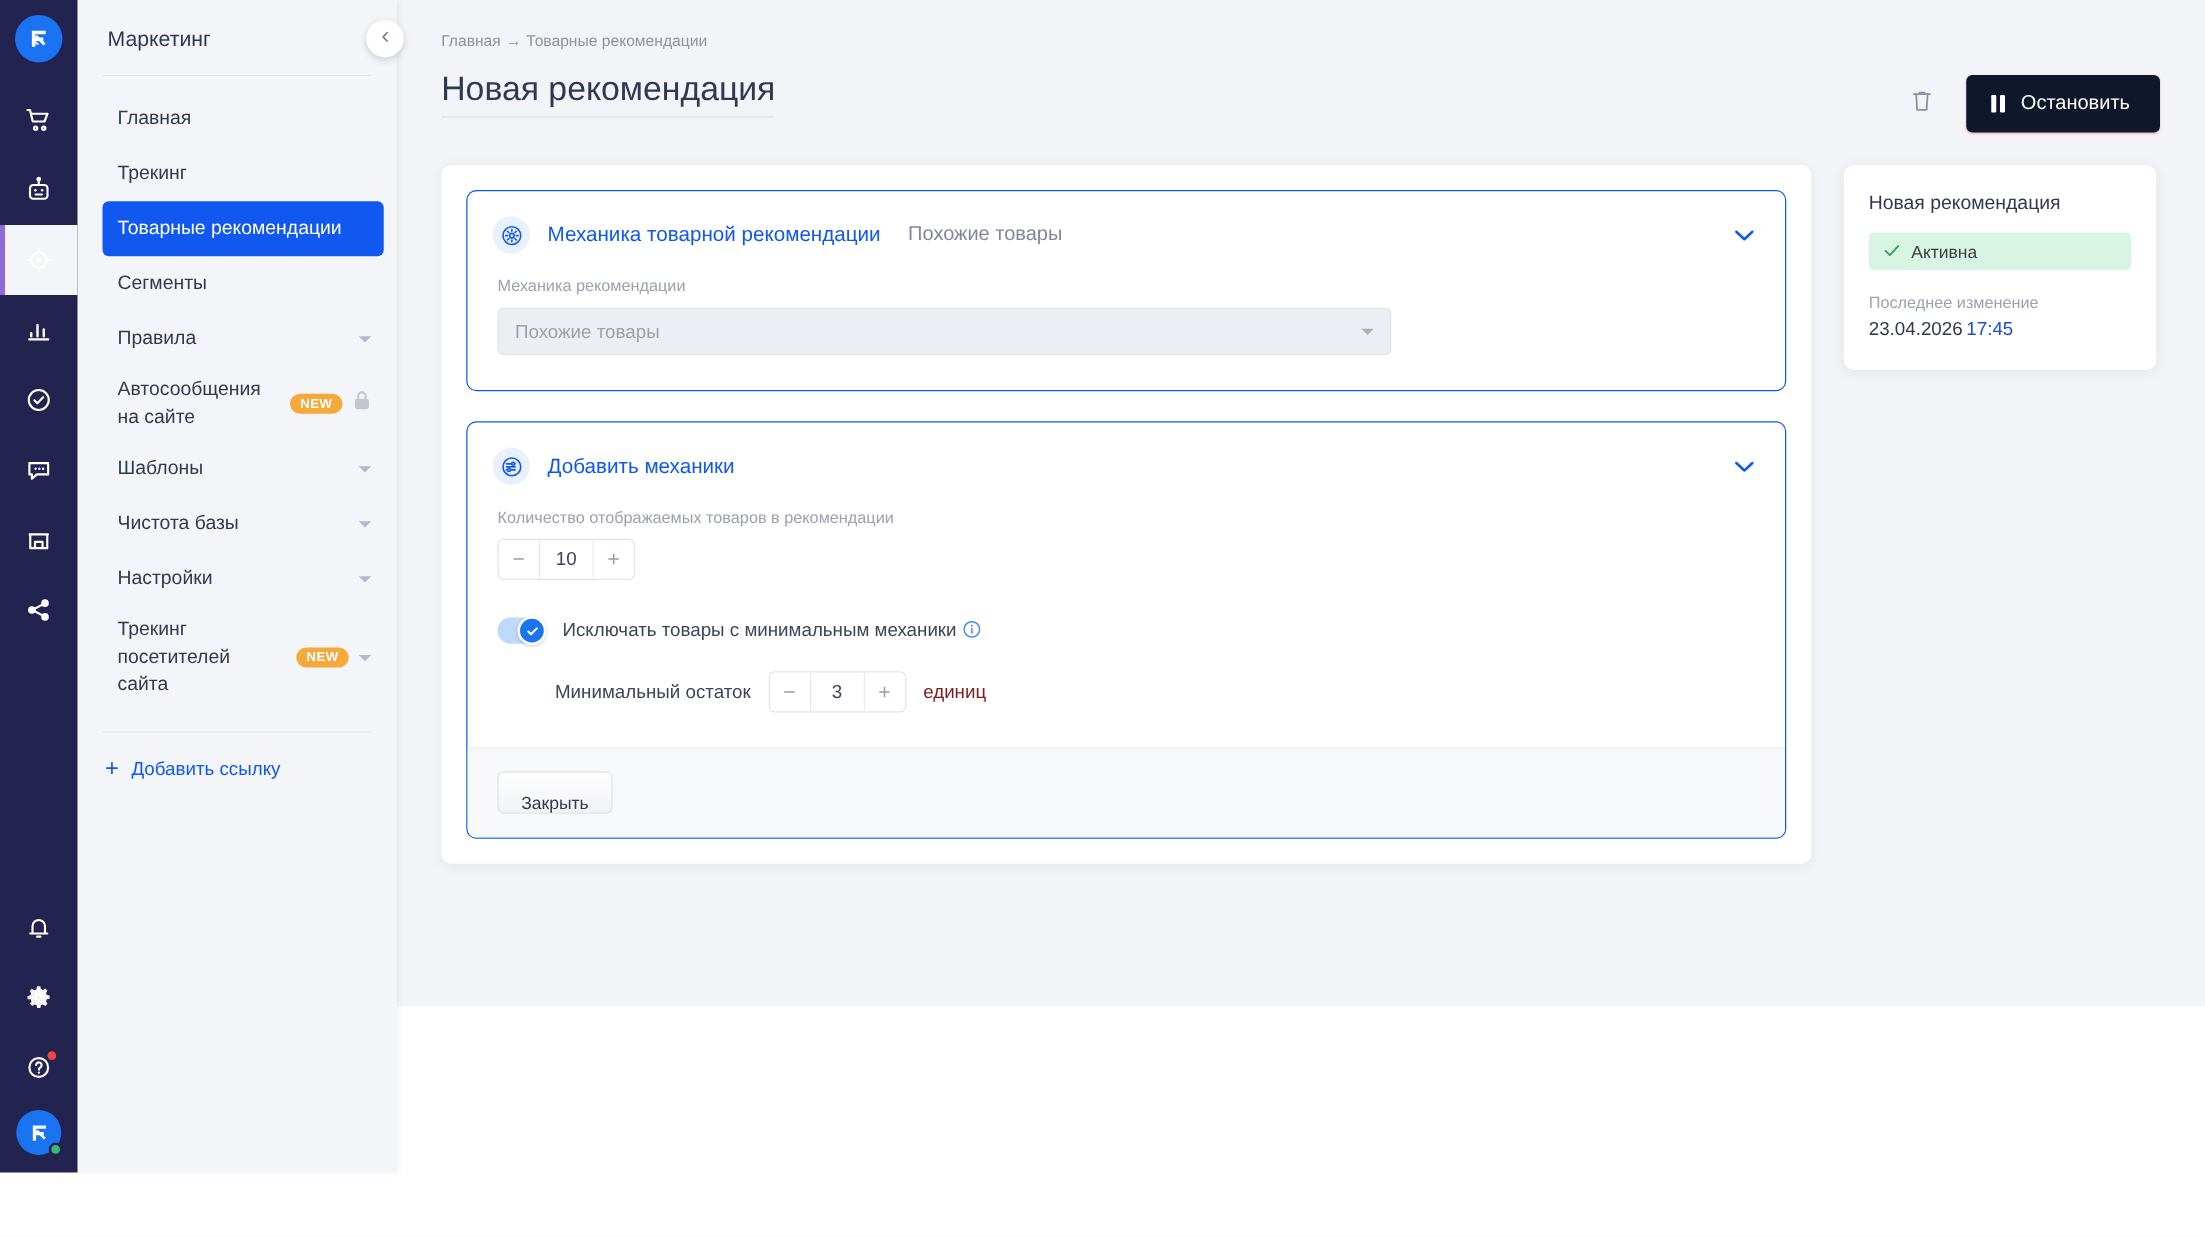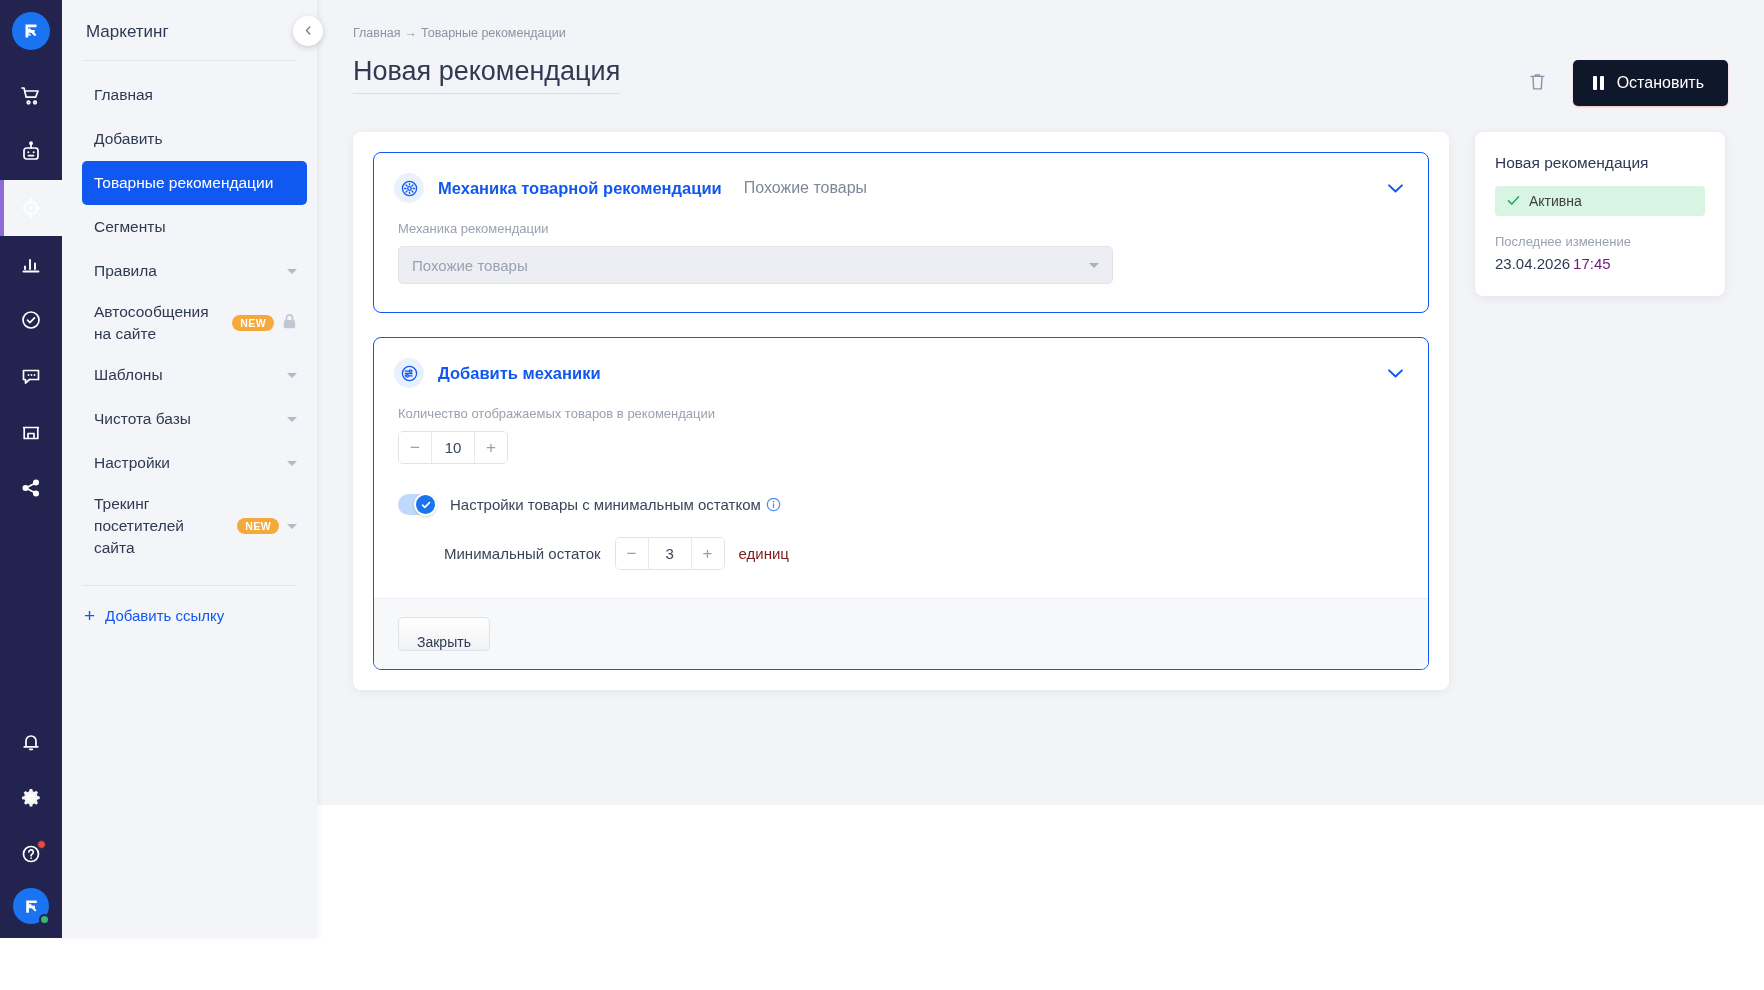--- a/index.html
+++ b/index.html
@@ -150,21 +150,21 @@
   }
   .card:last-child { margin-bottom: 0; }
   .card-head {
     display: flex; align-items: center; gap: 14px;
     padding: 20px 24px 18px 20px; cursor: pointer;
   }
   .card-icon {
     width: 30px; height: 30px; border-radius: 50%; background: #eaf1fe;
     display: flex; align-items: center; justify-content: center; flex: 0 0 30px;
   }
-  .card-title { font-size: 16.5px; color: #1158f0; font-weight: 700; }
+  .card-title { font-size: 16.5px; color: #1158f0; font-weight: 400; }
   .card-subtitle { font-size: 16px; color: #7f879a; font-weight: 400; margin-left: 8px; }
   .card-head-spacer { flex: 1 1 auto; }
   .chevron { cursor: pointer; display: flex; }
 
   .card-body { padding: 0 24px 28px 24px; }
   .field-label { font-size: 13px; color: #9aa1b0; margin-bottom: 10px; }
   .select-box {
     width: 715px; height: 38px; background: #eceef3; border: 1px solid #e0e3ea;
     border-radius: 5px; display: flex; align-items: center; justify-content: space-between;
     padding: 0 13px; color: #9aa1b0; font-size: 15px; cursor: not-allowed;
@@ -219,21 +219,21 @@
   .status-panel { background:#fff; border-radius: 8px; padding: 22px 20px 24px 20px;
                   box-shadow: 0 2px 10px rgba(40,50,80,0.08); }
   .status-name { font-size: 15.5px; color: #2f3a52; margin-bottom: 14px; }
   .status-badge {
     background: #d8f5e4; border-radius: 4px; height: 30px;
     display: flex; align-items: center; gap: 9px; padding: 0 12px;
     color: #404040; font-size: 14px; margin-bottom: 18px;
   }
   .status-meta-label { font-size: 13px; color: #9aa1b0; margin-bottom: 6px; }
   .status-meta-value { font-size: 15px; color: #2f3a52; }
-  .status-meta-value .time { color: #701a75; margin-left: 3px; }
+  .status-meta-value .time { color: #1d4ed8; margin-left: 3px; }
 </style>
 </head>
 <body>
 
 <div class="app">
 
   <div class="rail">
     <div class="rail-logo">
       <div class="logo-circle">
         <svg width="22" height="22" viewBox="0 0 24 24" fill="none">
@@ -342,21 +342,21 @@
     <div class="sidemenu-title">Маркетинг</div>
     <div class="sidemenu-sep"></div>
 
     <div class="menu-list">
 
       <div class="menu-item">
         <span class="menu-item-label">Главная</span>
       </div>
 
       <div class="menu-item">
-        <span class="menu-item-label">Добавить</span>
+        <span class="menu-item-label">Трекинг</span>
       </div>
 
       <div class="menu-item active">
         <span class="menu-item-label">Товарные рекомендации</span>
       </div>
 
       <div class="menu-item">
         <span class="menu-item-label">Сегменты</span>
       </div>
 
@@ -519,21 +519,21 @@
                 </div>
 
                 <div class="toggle-row">
                   <span class="switch">
                     <span class="knob">
                       <svg width="12" height="12" viewBox="0 0 14 14" fill="none">
                         <path d="M3 7.2l2.6 2.6L11 4.3" stroke="#fff" stroke-width="1.9" stroke-linecap="round" stroke-linejoin="round"></path>
                       </svg>
                     </span>
                   </span>
-                  <span class="toggle-label"><span>Настройки товары с минимальным остатком</span><span class="info-ico">
+                  <span class="toggle-label"><span>Исключать товары с минимальным механики</span><span class="info-ico">
                         <svg width="15" height="15" viewBox="0 0 16 16" fill="none" stroke="#4c8df6" stroke-width="1.3">
                           <circle cx="8" cy="8" r="6.6"></circle>
                           <path d="M8 7.2v4" stroke-linecap="round"></path>
                           <circle cx="8" cy="4.9" r=".85" fill="#4c8df6" stroke="none"></circle>
                         </svg>
                       </span></span>
                 </div>
 
                 <div class="min-row">
                   <span class="min-label">Минимальный остаток</span>

